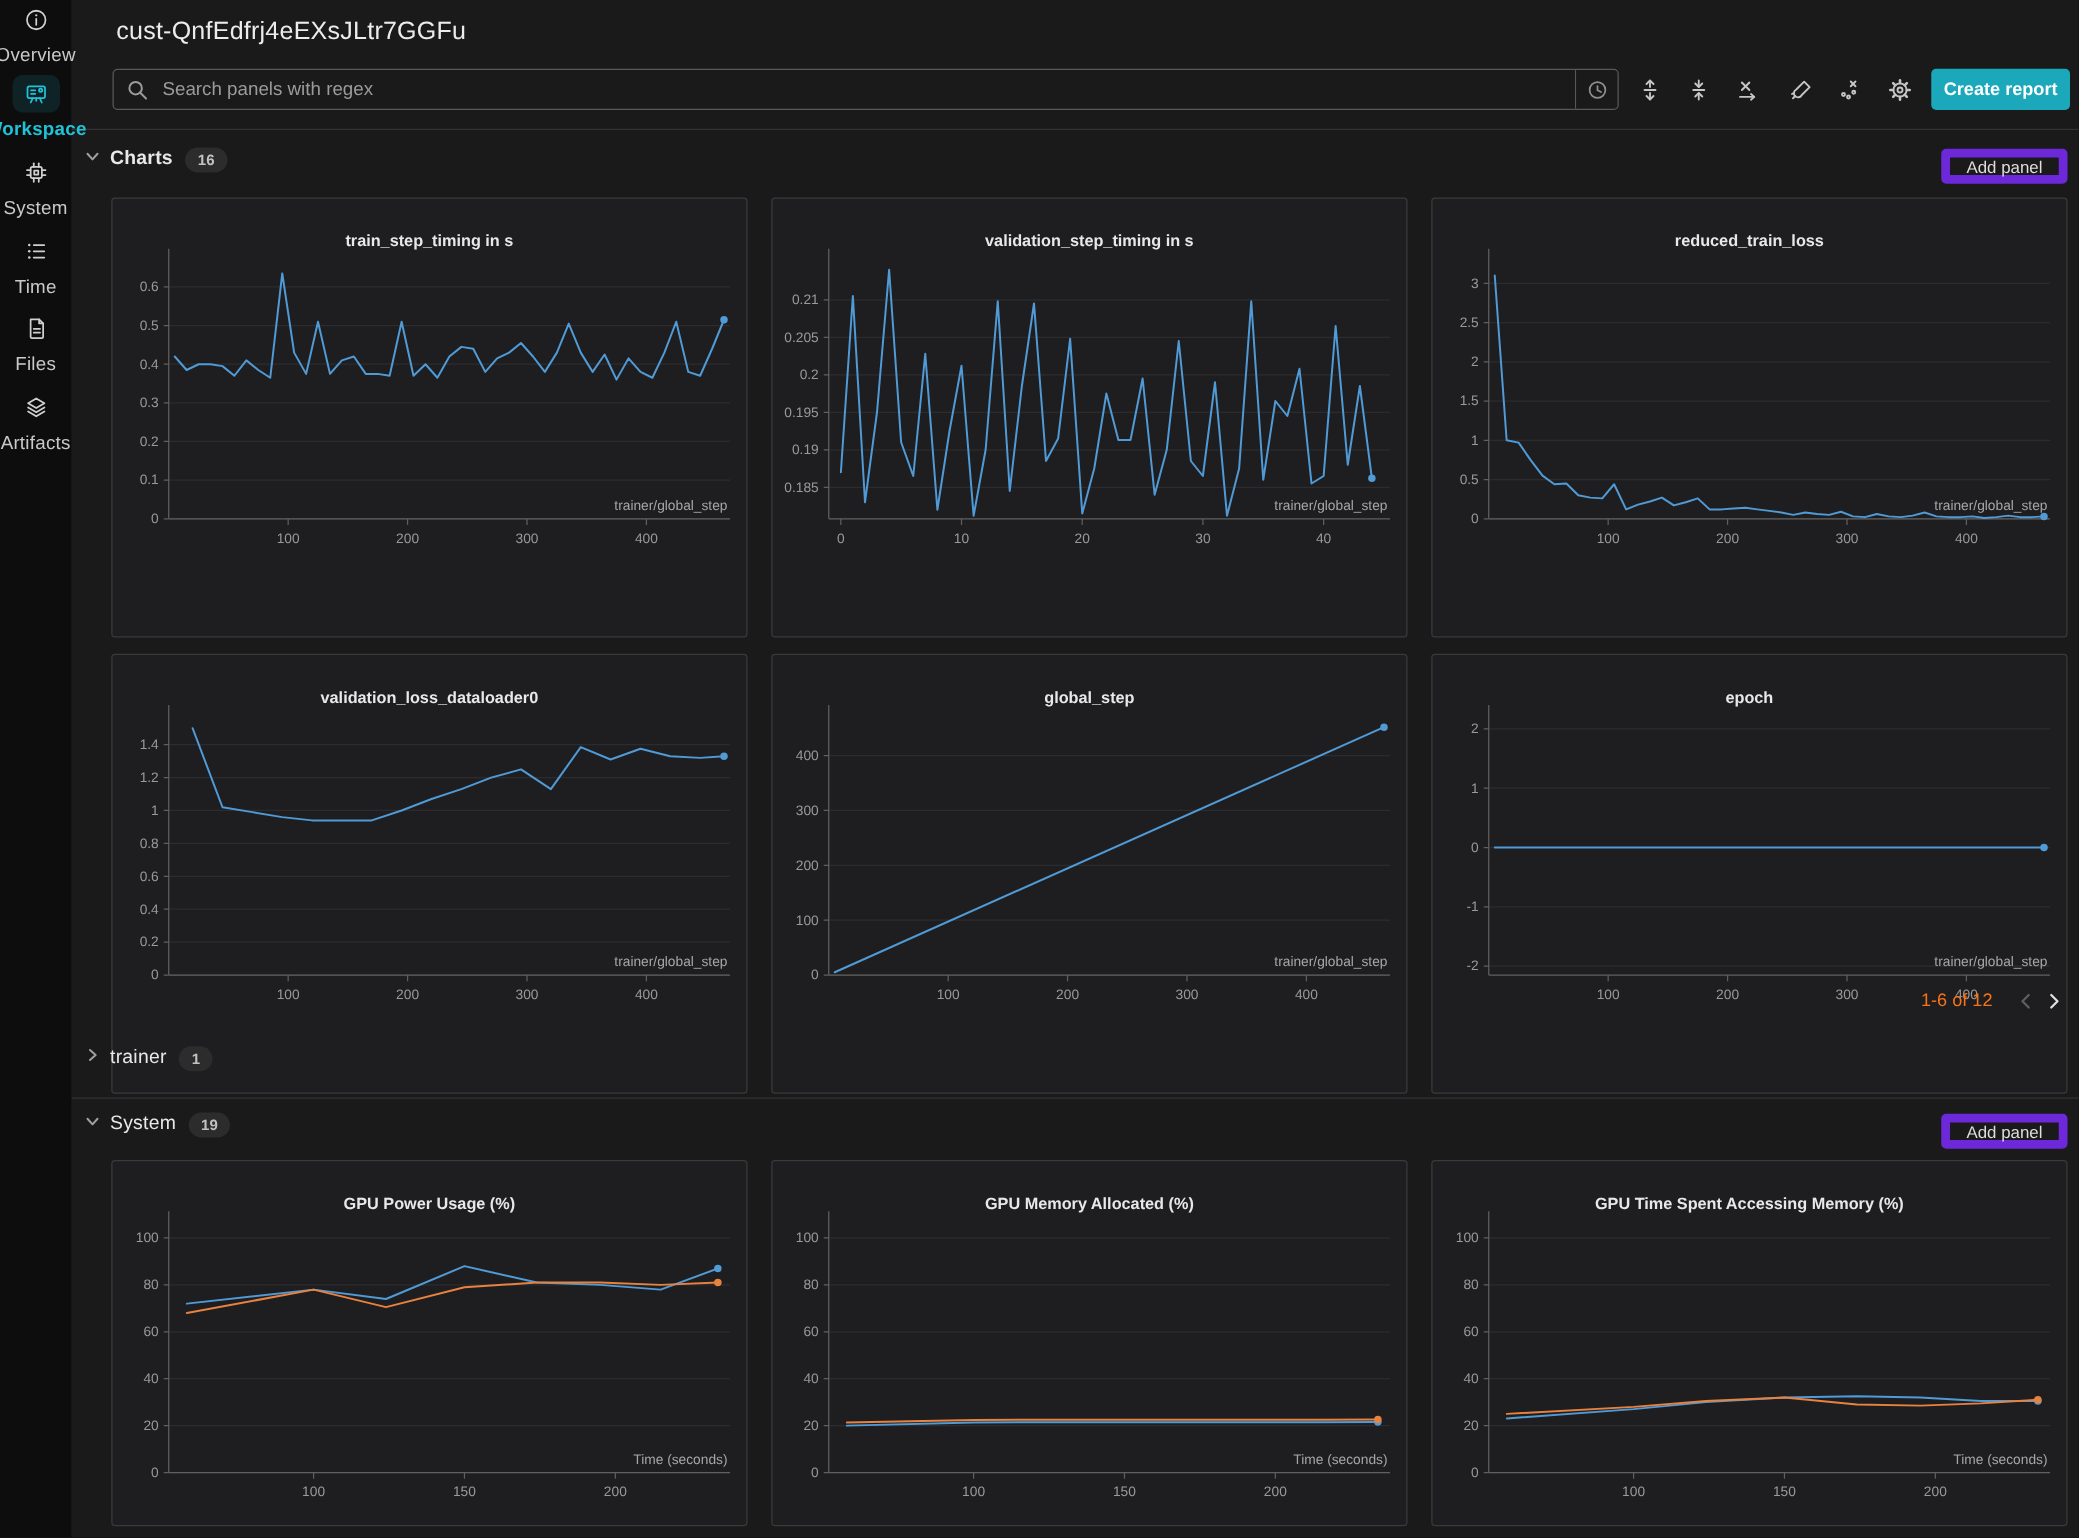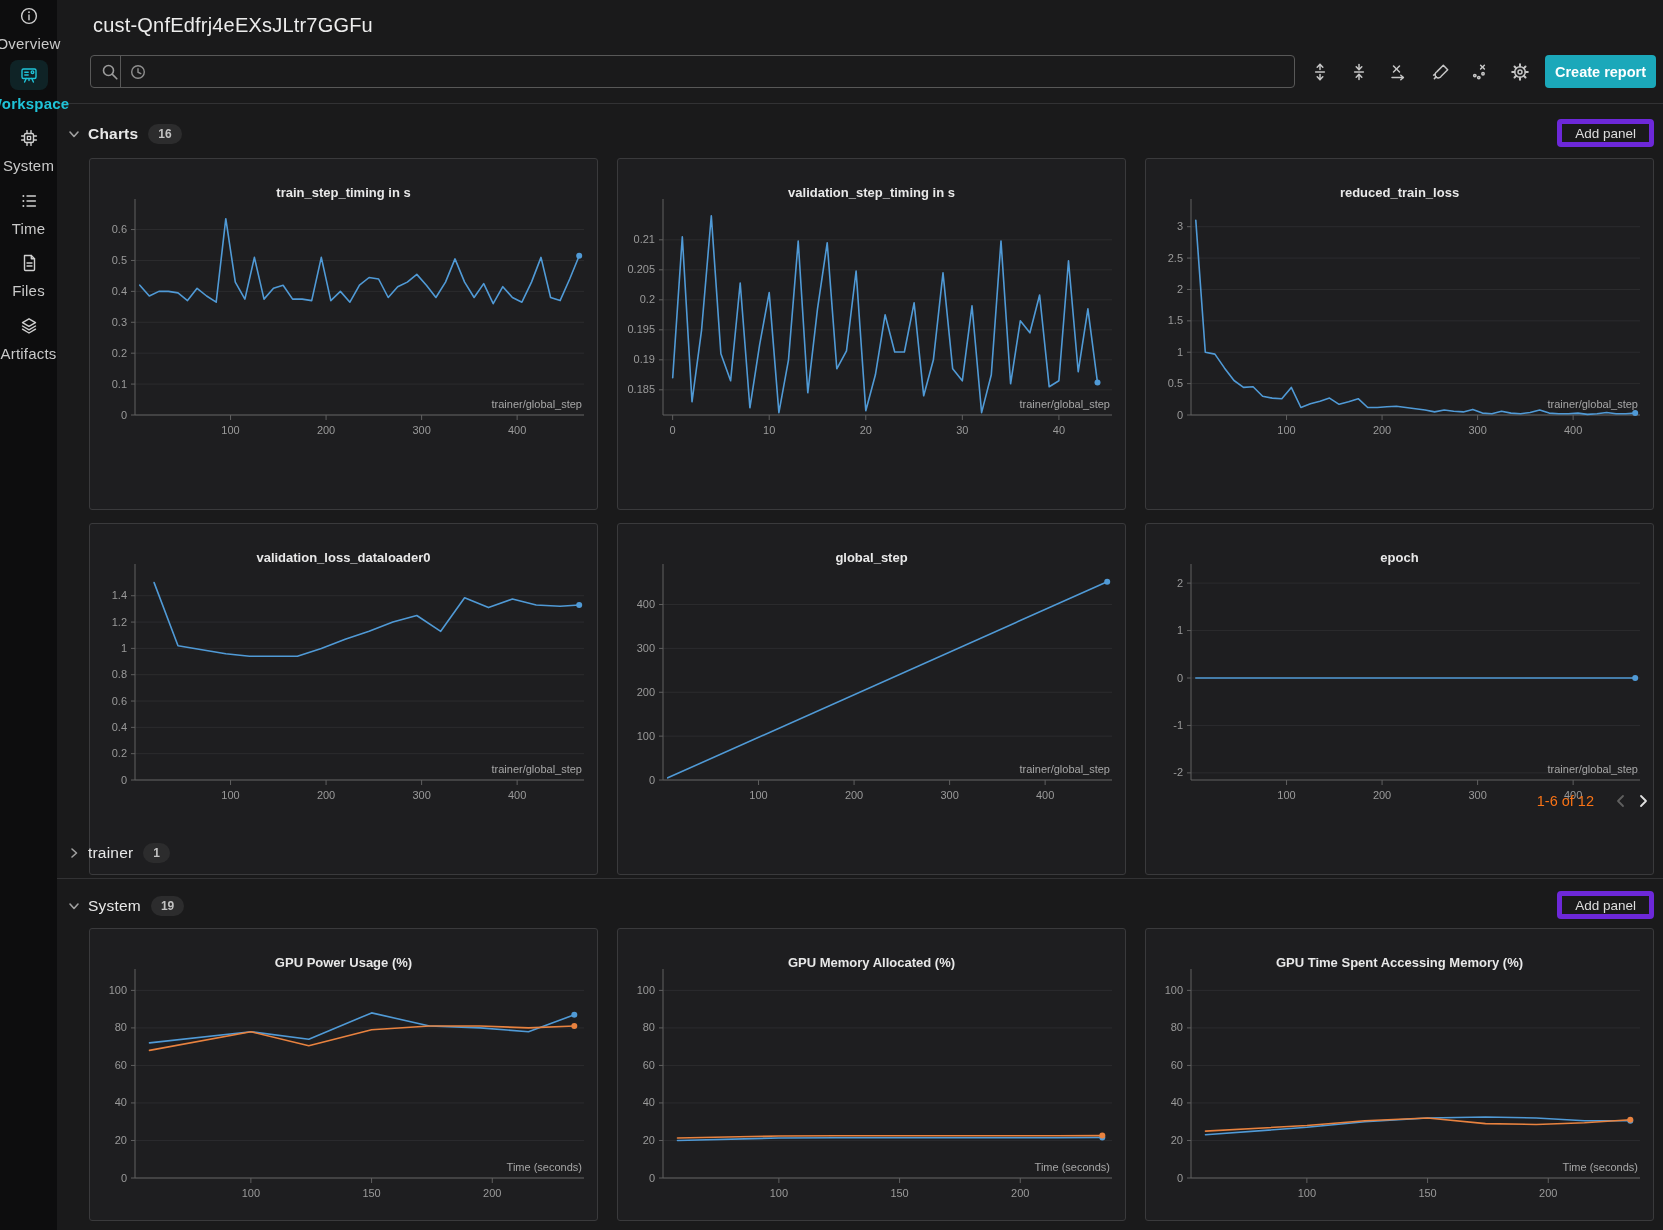--- a/index.html
+++ b/index.html
@@ -34,28 +34,28 @@
   .tool-ic{position:absolute;top:61px;width:22px;height:22px;display:flex;align-items:center;
            justify-content:center;cursor:pointer;}
   .tool-ic svg{stroke:#c6c6c6;fill:none;stroke-width:1.5;stroke-linecap:round;stroke-linejoin:round;}
   #create-report{position:absolute;top:55px;left:1488px;width:111px;height:33px;background:#1ba8ba;
                  color:#fff;font-weight:bold;font-size:14.5px;border:none;border-radius:4px;
                  cursor:pointer;font-family:"Liberation Sans",sans-serif;}
 
   .hdivider{position:absolute;left:0;width:1606px;height:1px;background:#323234;}
 
   
-  .sec-head{position:absolute;left:10px;display:flex;align-items:center;cursor:pointer;}
+  .sec-head{position:absolute;left:10px;display:flex;align-items:flex-start;cursor:pointer;}
   .sec-chev{width:14px;height:14px;margin-right:7px;display:flex;align-items:center;justify-content:center;}
   .sec-chev svg{stroke:#a0a0a0;fill:none;stroke-width:1.6;stroke-linecap:round;stroke-linejoin:round;}
   .sec-label{font-size:15.5px;font-weight:bold;color:#e8e8e8;letter-spacing:.2px;}
   .sec-badge{margin-left:10px;background:#2c2c2d;color:#c2c2c2;font-size:12px;font-weight:bold;
              border-radius:10px;padding:3px 10px;}
   .add-panel{position:absolute;right:9px;height:28px;padding:0 13px;background:transparent;color:#dedede;
-             font-size:13.5px;border:5px solid #6d28d9;border-radius:4px;cursor:pointer;
+             font-size:13.5px;border:7px solid #6d28d9;border-radius:4px;cursor:pointer;
              font-family:"Liberation Sans",sans-serif;}
 
   
   .grid{position:absolute;left:32px;width:1565px;display:grid;grid-template-columns:repeat(3,509px);
         grid-column-gap:19px;grid-row-gap:13px;}
   .panel{position:relative;width:509px;height:352px;box-sizing:border-box;background:#1e1e20;
          border:1px solid #3a3a3c;border-radius:3px;cursor:pointer;}
   .panel-sys{height:293px;}
   .chart-title{position:absolute;top:26px;left:0;width:100%;text-align:center;font-size:13px;
                font-weight:bold;color:#e8e8e8;}
@@ -162,20 +162,21 @@
 
 <div id="main">
 
   <div id="page-title">cust-QnfEdfrj4eEXsJLtr7GGFu</div>
 
   <div id="search-wrap">
     <svg class="mag" width="20" height="20" viewBox="0 0 20 20">
       <circle cx="8.5" cy="8.5" r="5"></circle>
         <line x1="12.4" y1="12.4" x2="16.8" y2="16.8"></line>
     </svg>
+    <input id="search-input" type="text" placeholder="Search panels with regex" style="">
     <div id="history-btn">
       <svg width="20" height="20" viewBox="0 0 20 20">
         <circle cx="10" cy="10" r="6.3"></circle>
         <polyline points="10,6.8 10,10.2 12.8,11.6"></polyline>
       </svg>
     </div>
   </div>
 
   <div class="tool-ic" style="left:1252px;">
     <svg width="20" height="20" viewBox="0 0 20 20">

